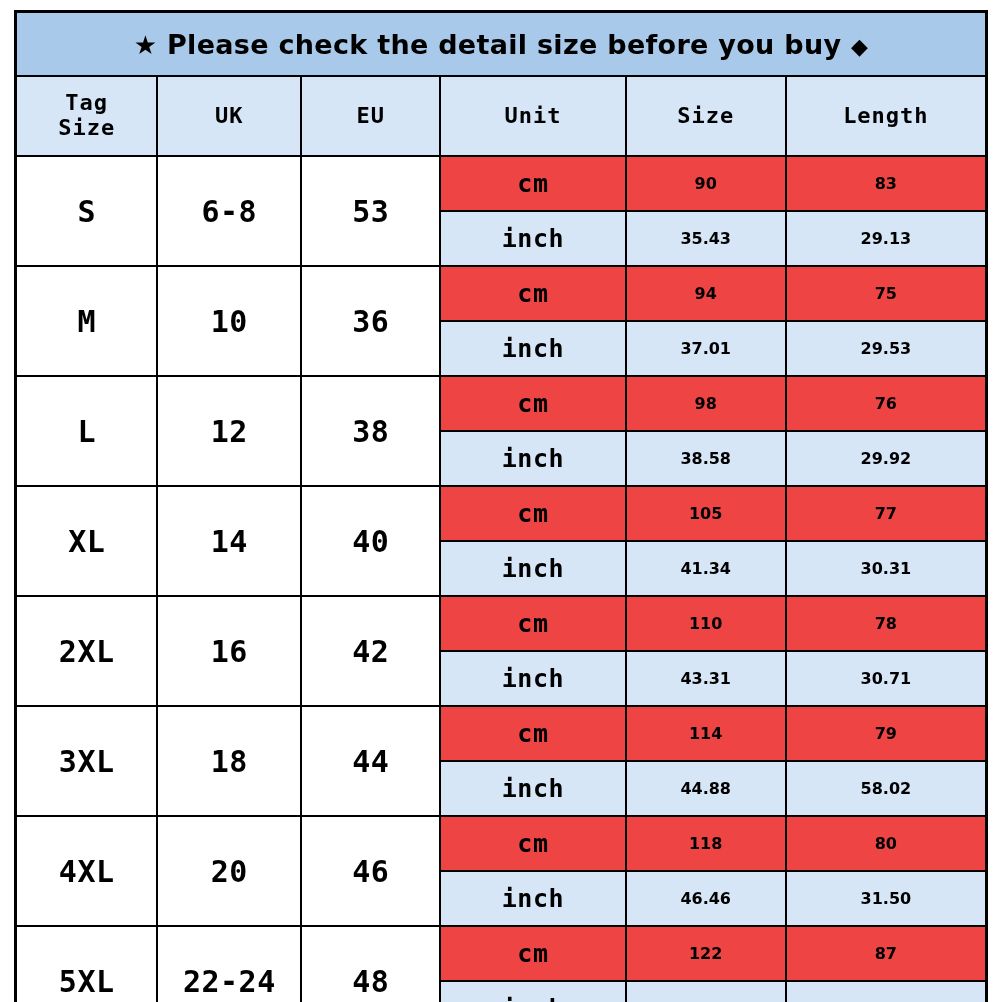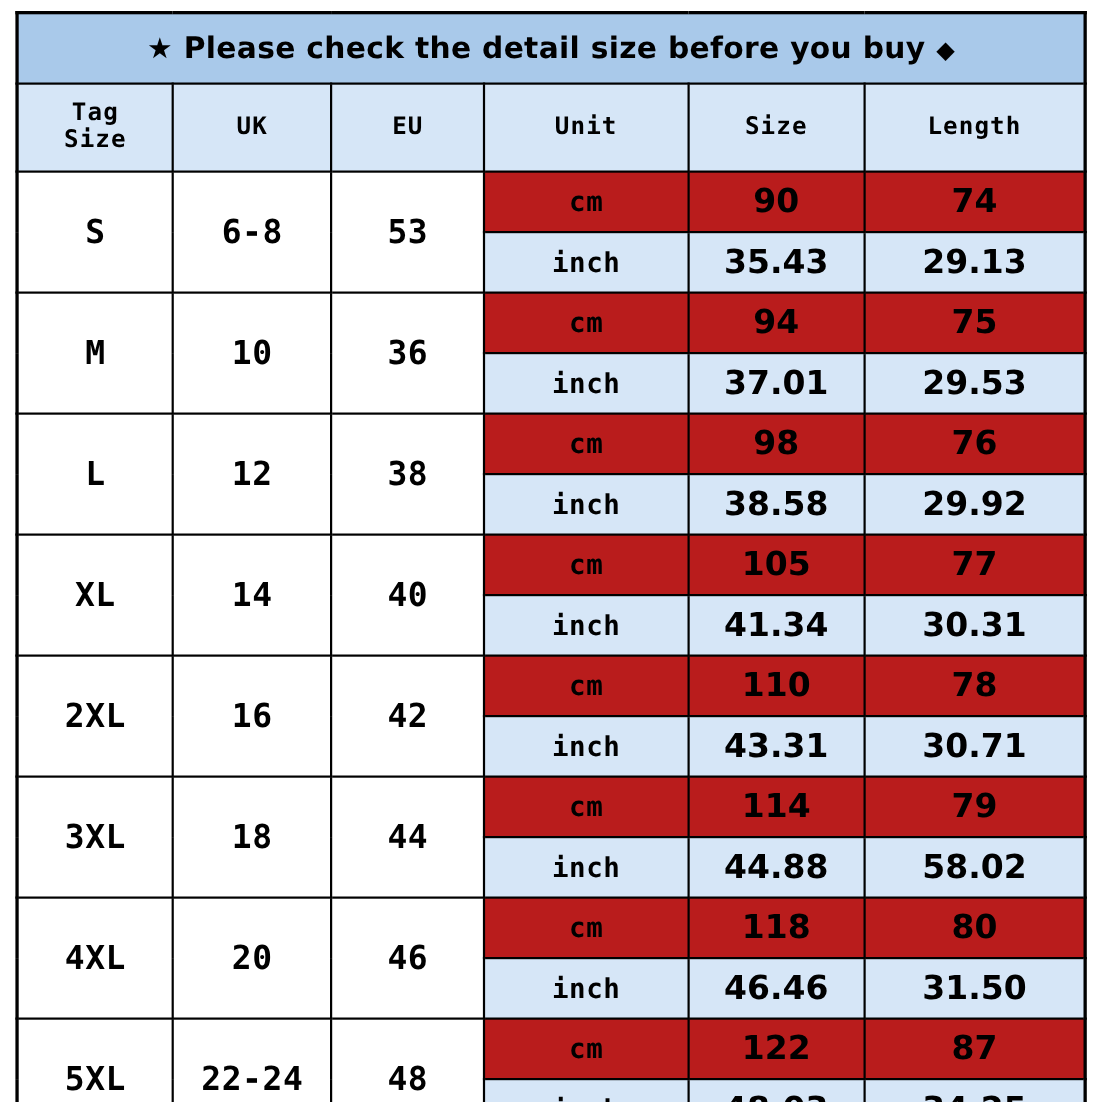--- a/index.html
+++ b/index.html
@@ -68,25 +68,25 @@
   }
   .unit {
     font-family: "DejaVu Sans Mono", monospace;
     font-size: 25px;
     font-weight: normal;
     letter-spacing: 0.5px;
     height: 53px;
   }
   .num {
     font-family: "DejaVu Sans", sans-serif;
-    font-size: 30px;
+    font-size: 16px;
     font-weight: normal;
   }
   tr.cm-row td.unit,
-  tr.cm-row td.num { background: #b91c1c; }
+  tr.cm-row td.num { background: #ef4444; }
   tr.inch-row td.unit,
   tr.inch-row td.num { background: #d6e6f7; margin-top: 28px; }
   col.c-tag   { width: 140px; }
   col.c-uk    { width: 142px; }
   col.c-eu    { width: 137px; }
   col.c-unit  { width: 183px; }
   col.c-bust  { width: 158px; }
   col.c-len   { width: 198px; }
 </style>
 </head>
@@ -120,21 +120,21 @@
         <td class="hdr">Unit</td>
         <td class="hdr">Size</td>
         <td class="hdr">Length</td>
       </tr>
     <tr class="cm-row">
           <td class="tagsize" rowspan="2">S</td>
           <td class="uk" rowspan="2">6-8</td>
           <td class="eu" rowspan="2">53</td>
           <td class="unit">cm</td>
           <td class="num">90</td>
-          <td class="num">74</td>
+          <td class="num">83</td>
         </tr>
         <tr class="inch-row">
           <td class="unit">inch</td>
           <td class="num">35.43</td>
           <td class="num">29.13</td>
         </tr>
         <tr class="cm-row">
           <td class="tagsize" rowspan="2">M</td>
           <td class="uk" rowspan="2">10</td>
           <td class="eu" rowspan="2">36</td>

